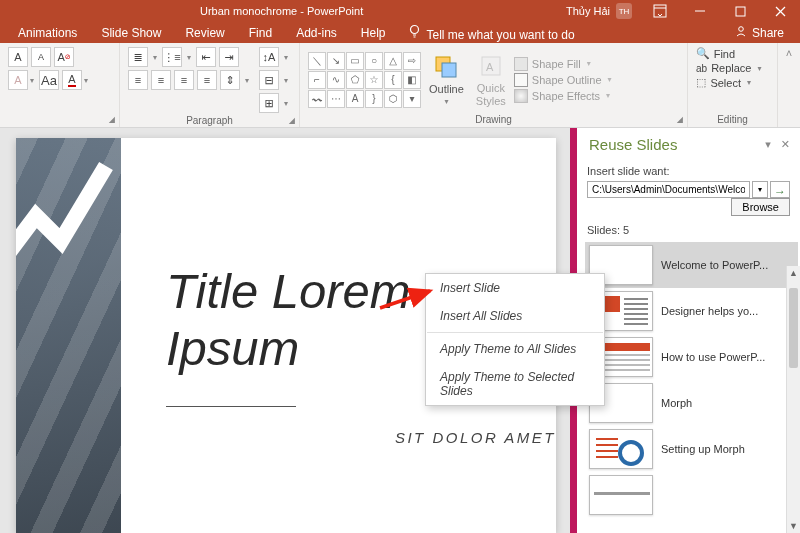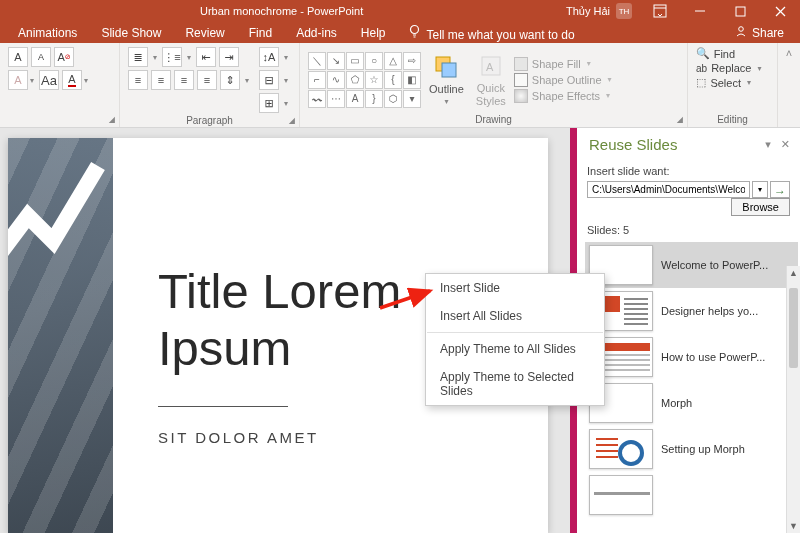--- a/index.html
+++ b/index.html
@@ -41,33 +41,33 @@
 
 .shapefx { display: flex; flex-direction: column; gap: 2px; font-size: 11px; color: #555; }
 .shapefx div { display: flex; align-items: center; gap: 4px; }
 .shapefx .swatch { width: 14px; height: 14px; border: 1px solid #999; }
 
 .editing { display: flex; flex-direction: column; gap: 2px; font-size: 11px; color: #444; }
 .editing div { display: flex; align-items: center; gap: 4px; }
 
 
 .main { flex: 1; display: flex; background: #e6e6e6; position: relative; }
-.slidewrap { flex: 1; display: flex; align-items: flex-start; padding: 10px 0 0 8px; position: relative; }
+.slidewrap { flex: 1; display: flex; align-items: flex-start; padding: 10px 0 0 16px; position: relative; font-style: italic; }
 .slidecanvas { width: 540px; height: 395px; background: #fff; box-shadow: 0 2px 8px rgba(0,0,0,0.2); display: flex; position: relative; }
 .slideimg { width: 105px; height: 395px; background: linear-gradient(135deg, #6b7a8a 0%, #8a98a8 40%, #4a5561 100%); position: relative; overflow: hidden; }
 .slideimg::before { content: ''; position: absolute; top: 0; left: 0; right: 0; bottom: 0;
   background: repeating-linear-gradient(115deg, rgba(255,255,255,0.15) 0 20px, transparent 20px 45px),
               linear-gradient(to bottom, rgba(100,115,130,0.9), rgba(60,70,80,0.9));
 }
 .slideimg svg { position: absolute; top: 8px; left: -10px; }
 
 .slidecontent { flex: 1; padding: 125px 0 0 45px; }
 .slidecontent h1 { font-family: Georgia, 'Times New Roman', serif; font-weight: 400; font-size: 49px; line-height: 1.15; color: #2a2a2a; }
 .slidecontent hr { width: 130px; border: none; border-top: 1px solid #555; margin: 28px 0 22px 0; }
-.slidecontent .sub { font-size: 15px; letter-spacing: 2.5px; color: #444; font-weight: 400; }
+.slidecontent .sub { font-size: 15px; letter-spacing: 2.5px; color: #444; font-weight: 400; text-align: right; }
 
 
 .ctxmenu { position: absolute; left: 425px; top: 145px; width: 180px; background: #fff; border: 1px solid #ccc; box-shadow: 2px 3px 8px rgba(0,0,0,0.2); font-size: 12px; color: #444; z-index: 20; }
 .ctxmenu .item { padding: 7px 14px; }
 .ctxmenu .sep { height: 1px; background: #e0e0e0; margin: 2px 1px; }
 
 
 .arrow { position: absolute; left: 378px; top: 158px; z-index: 25; }
 
 

